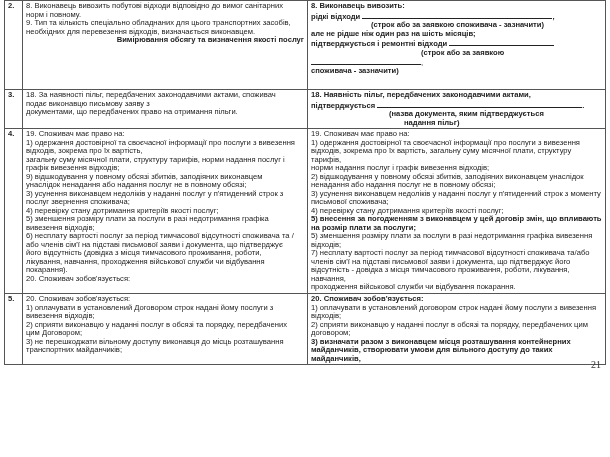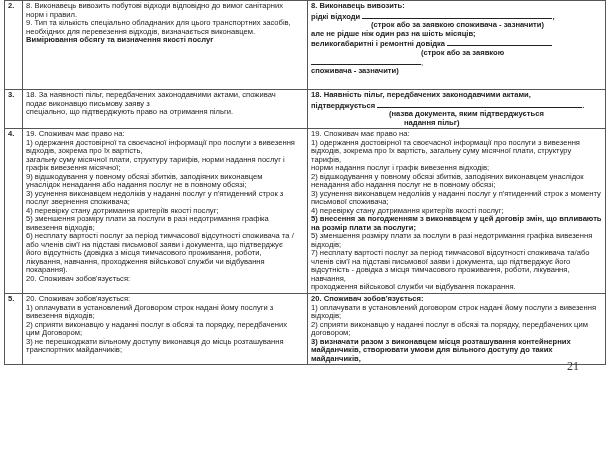--- a/index.html
+++ b/index.html
@@ -7,86 +7,86 @@
          font-family: "Liberation Sans", sans-serif; color: #222; }
   table.doc { position: absolute; left: 4px; top: 0; width: 601px;
               border-collapse: collapse; table-layout: fixed; }
   table.doc td { border: 1px solid #555; vertical-align: top; padding: 1px 3px 1px 3px;
                  font-size: 7.6px; line-height: 8.5px; }
   col.c-num { width: 18px; }
   col.c-left { width: 285px; }
   col.c-right { width: 298px; }
   td.num { font-weight: bold; font-size: 8px; padding-left: 3px; }
   .b { font-weight: bold; }
-  .center { text-align: left; }
+  .center { text-align: right; }
   .line { display: block; }
   .blank { display: inline-block; border-bottom: 1px solid #222; height: 7px; vertical-align: baseline; }
   .indent2 { padding-left: 60px; }
   .indent3 { padding-left: 110px; }
   tr.r2 td { height: 86px; }
   tr.r3 td { height: 33px; }
   tr.r4 td { height: 162px; }
   tr.r5 td { height: 63px; }
-  .page-num { position: absolute; left: 567px; top: 359px; font-family: "Liberation Serif", serif; font-size: 12px; color: #333; }
+  .page-num { position: absolute; left: 591px; top: 359px; font-family: "Liberation Serif", serif; font-size: 10px; color: #333; }
 </style>
 </head>
 <body>
 
 <table class="doc">
   <colgroup>
       <col class="c-num">
       <col class="c-left">
       <col class="c-right">
     </colgroup>
 
   <tbody>
       <tr class="r2">
     <td class="num">2.</td>
     <td>
       <span class="line">8. Виконавець вивозить побутові відходи відповідно до вимог санітарних</span>
-      <span class="line">норм і правил.</span>
+      <span class="line">норм і повному.</span>
       <span class="line">9. Тип та кількість спеціально обладнаних для цього транспортних засобів,</span>
       <span class="line">необхідних для перевезення відходів, визначається виконавцем.</span>
       <span class="line b center">Вимірювання обсягу та визначення якості послуг</span>
     </td>
     <td>
       <span class="line b">8. Виконавець вивозить:</span>
       <span class="line b"><span>рідкі відходи</span> <span class="blank" style="width:190px"></span>,</span>
       <span class="line b indent2">(строк або за заявкою споживача - зазначити)</span>
       <span class="line b">але не рідше ніж один раз на шість місяців;</span>
-      <span class="line b"><span>великогабаритні і ремонтні довідка</span> <span class="blank" style="width:105px"></span></span>
+      <span class="line b"><span>підтверджується і ремонтні відходи</span> <span class="blank" style="width:105px"></span></span>
       <span class="line b indent3">(строк або за заявкою</span>
       <span class="line" style="height:10px;"><span class="blank" style="width:110px"></span>,</span>
       <span class="line b">споживача - зазначити)</span>
     </td>
   </tr>
 
   <tr class="r3">
     <td class="num">3.</td>
     <td>
       <span class="line">18. За наявності пільг, передбачених законодавчими актами, споживач</span>
       <span class="line">подає виконавцю письмову заяву з</span>
-      <span class="line">спеціально, що підтверджують право на отримання пільги.</span>
+      <span class="line">документами, що передбачених право на отримання пільги.</span>
     </td>
     <td>
       <span class="line b">18. Наявність пільг, передбачених законодавчими актами,</span>
       <span class="line b"><span>підтверджується</span> <span class="blank" style="width:205px"></span>.</span>
       <span class="line b indent2" style="padding-left:78px">(назва документа, яким підтверджується</span>
       <span class="line b" style="padding-left:93px">надання пільг)</span>
     </td>
   </tr>
 
   <tr class="r4">
     <td class="num">4.</td>
     <td id="r4-left">
           <span class="line">19. Споживач має право на:</span>
           <span class="line">1) одержання достовірної та своєчасної інформації про послуги з вивезення</span>
           <span class="line">відходів, зокрема про їх вартість,</span>
           <span class="line">загальну суму місячної плати, структуру тарифів, норми надання послуг і</span>
-          <span class="line">графік вивезення місячної;</span>
+          <span class="line">графік вивезення відходів;</span>
           <span class="line">9) відшкодування у повному обсязі збитків, заподіяних виконавцем</span>
           <span class="line">унаслідок ненадання або надання послуг не в повному обсязі;</span>
           <span class="line">3) усунення виконавцем недоліків у наданні послуг у п'ятиденний строк з</span>
           <span class="line">послуг звернення споживача;</span>
           <span class="line">4) перевірку стану дотримання критеріїв якості послуг;</span>
           <span class="line">5) зменшення розміру плати за послуги в разі недотримання графіка</span>
           <span class="line">вивезення відходів;</span>
           <span class="line">6) несплату вартості послуг за період тимчасової відсутності споживача та /</span>
           <span class="line">або членів сім'ї на підставі письмової заяви і документа, що підтверджує</span>
           <span class="line">його відсутність (довідка з місця тимчасового проживання, роботи,</span>

